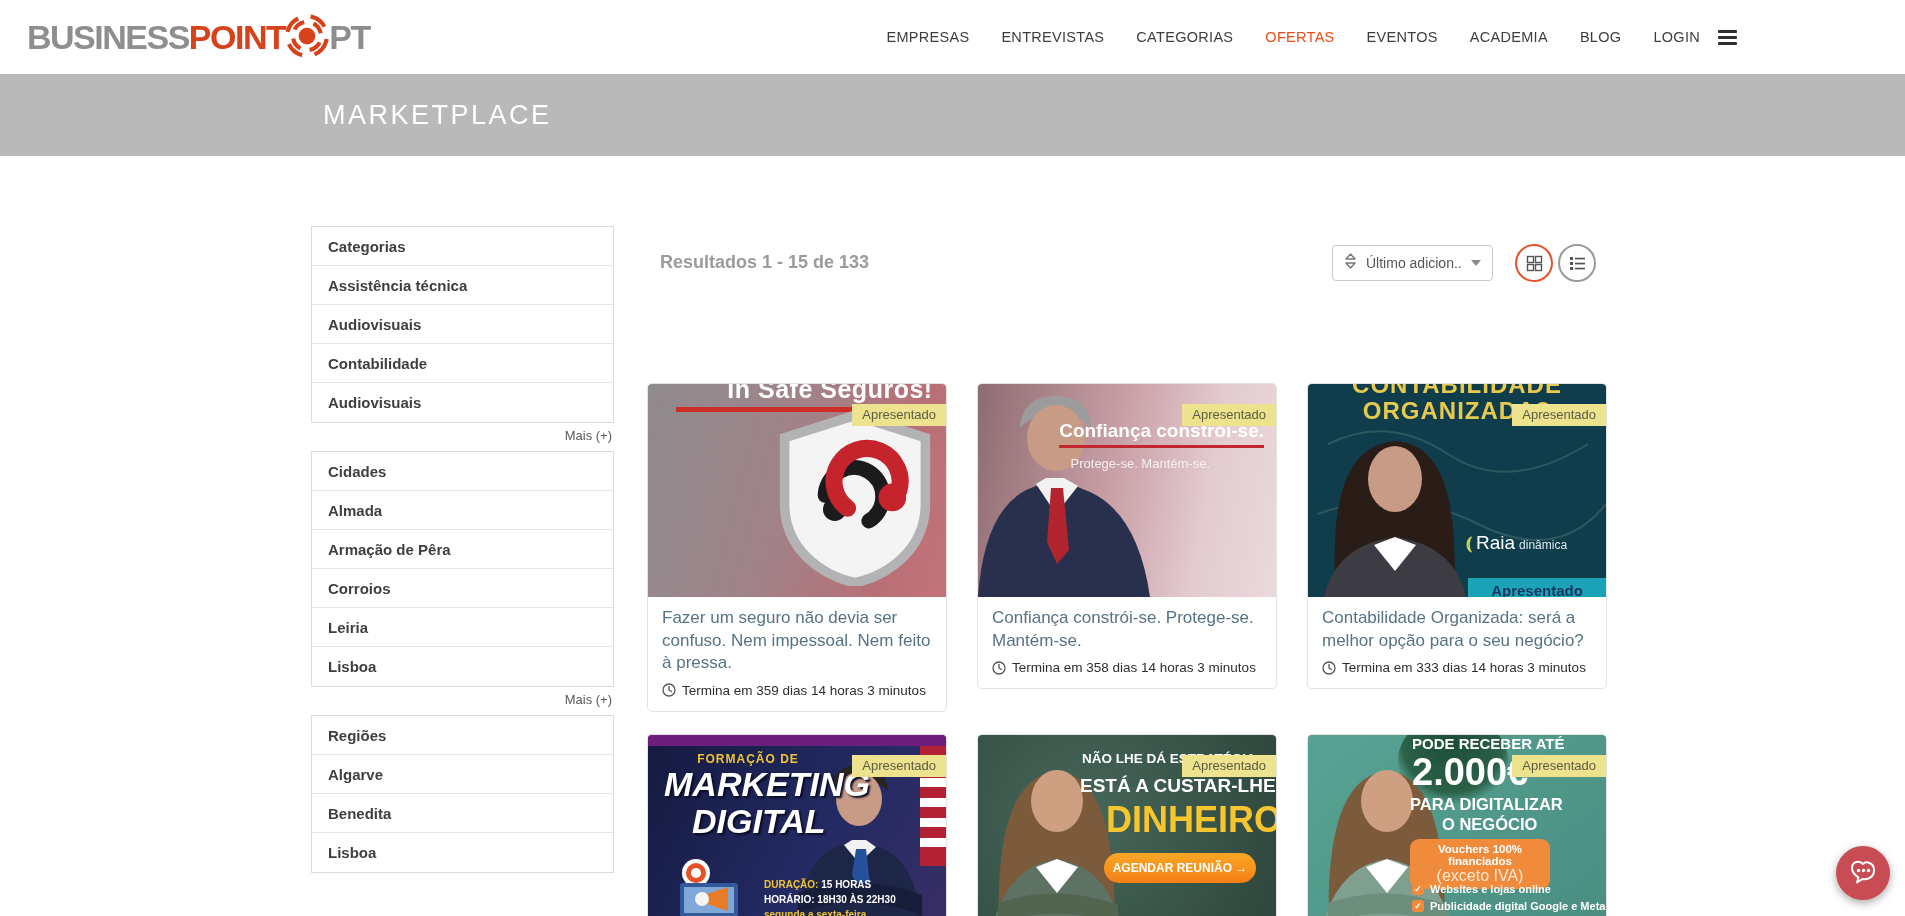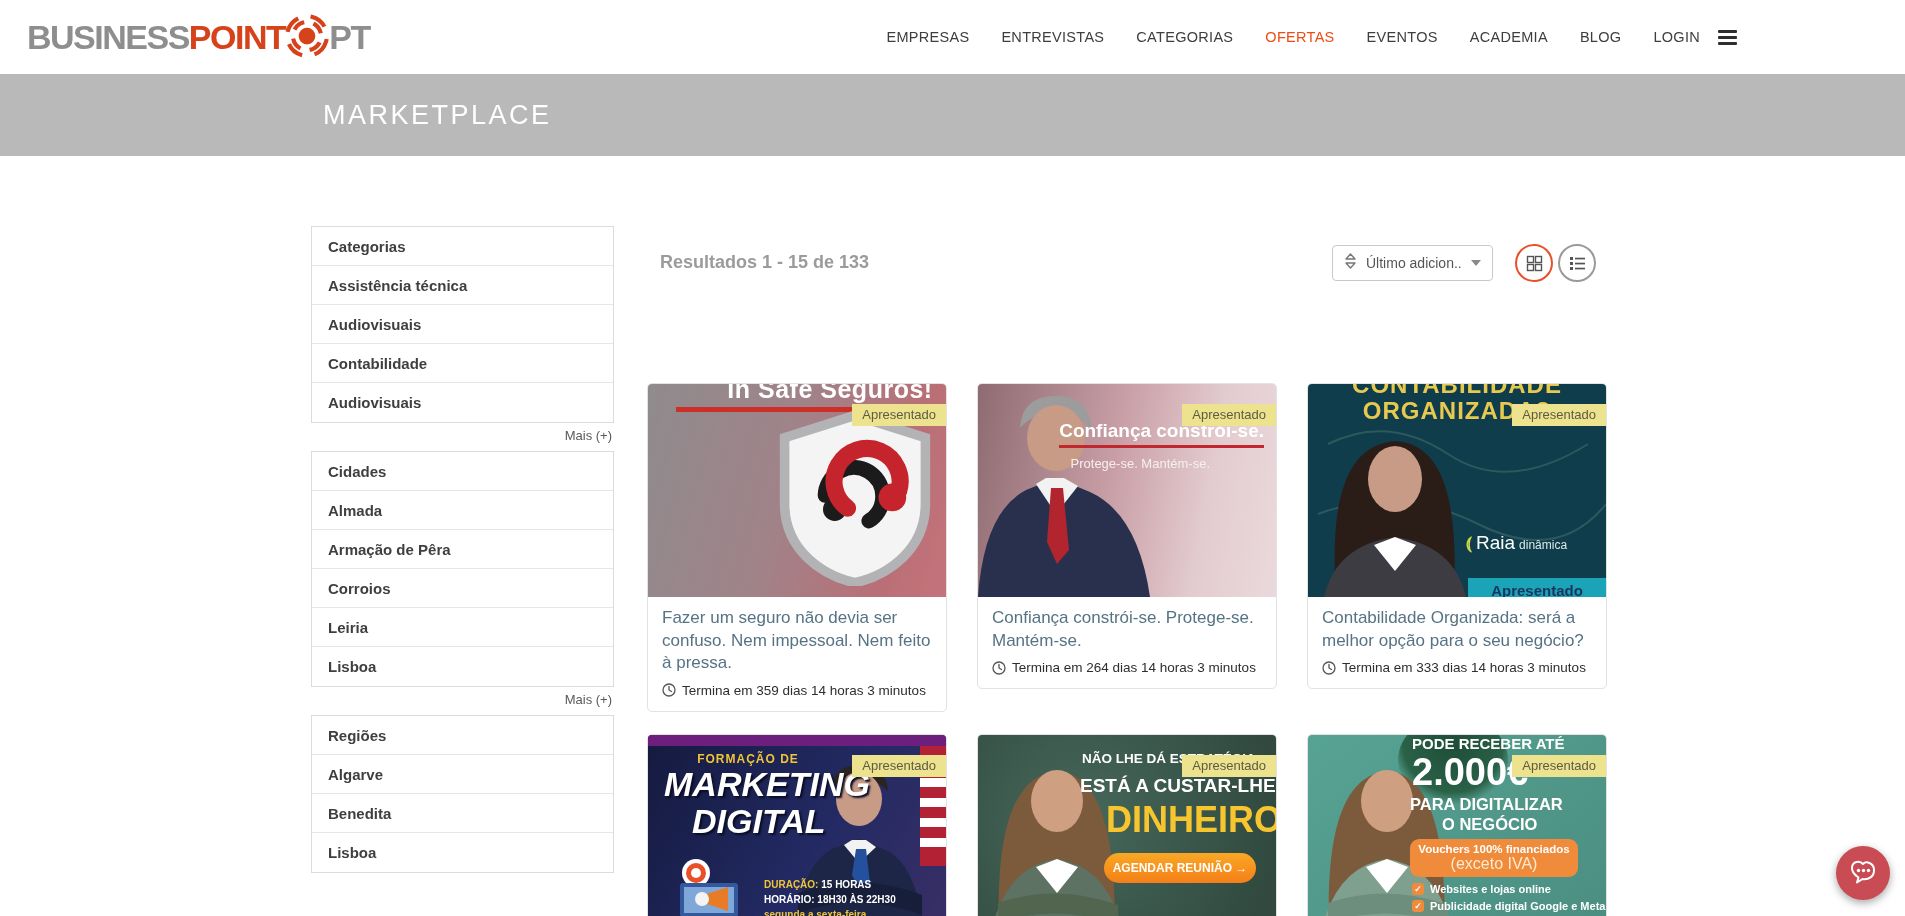--- a/index.html
+++ b/index.html
@@ -108,21 +108,21 @@
               display:flex; align-items:center; justify-content:center; }
 
   .img6 { background:linear-gradient(140deg,#57a393 0%,#4a8d80 100%); }
   .img6-plant { position:absolute; left:90px; top:-20px; width:110px; height:90px;
                 background:radial-gradient(circle at 50% 30%,#1e4d38 0%,#2a6147 60%, transparent 75%);
                 border-radius:50%; }
   .img6-l1 { position:absolute; top:0px; left:104px; color:#fff; font-size:15px; font-weight:800; }
   .img6-amt { position:absolute; top:16px; left:104px; color:#fff; font-size:38px; font-weight:800; }
   .img6-l2 { position:absolute; top:60px; left:102px; color:#fff; font-size:16.5px; font-weight:800; }
   .img6-l3 { position:absolute; top:80px; left:134px; color:#fff; font-size:16.5px; font-weight:800; }
-  .img6-voucher { position:absolute; top:104px; left:102px; width:168px; background:#ef8b3a;
+  .img6-voucher { position:absolute; top:104px; left:102px; width:140px; background:#ef8b3a;
                   border-radius:9px; padding:4px 6px; text-align:center; }
   .img6-voucher .v1 { color:#fff; font-size:11.5px; font-weight:800; }
   .img6-voucher .v2 { color:#ffe9d2; font-size:16px; }
   .img6-checks { position:absolute; top:148px; left:104px; display:flex; flex-direction:column; gap:5px; }
   .img6-check { display:flex; align-items:center; gap:6px; color:#fff; font-size:11px; font-weight:bold; }
   .img6-check .box { width:12px; height:12px; background:#ef8b3a; border-radius:3px; color:#fff;
                      font-size:9px; line-height:12px; text-align:center; flex:none; }
 
   .person { position:absolute; left:0; bottom:0; }
 
@@ -264,21 +264,21 @@
       <div class="img2-s">Protege-se. Mantém-se.</div>
       <span class="badge">Apresentado</span>
     </div>
     <div class="card-body">
       <div class="card-title">Confiança constrói-se. Protege-se. Mantém-se.</div>
       <div class="card-meta">
         <svg width="14" height="14" viewBox="0 0 14 14">
           <circle cx="7" cy="7" r="6" fill="none" stroke="#555" stroke-width="1.3"></circle>
           <path d="M7 3.5 V7 L9.5 8.5" fill="none" stroke="#555" stroke-width="1.3" stroke-linecap="round"></path>
         </svg>
-        <span>Termina em 264 dias 14 horas 3 minutos</span>
+        <span>Termina em 358 dias 14 horas 3 minutos</span>
       </div>
     </div>
   </div>
 
   <div class="card">
     <div class="card-img img3">
       <svg style="position:absolute;left:0;top:0;opacity:.16" width="298" height="213">
         <path d="M20,60 Q80,30 140,70 T280,60 M10,130 Q90,100 170,140 T298,120" fill="none" stroke="#cfe3b4" stroke-width="2"></path>
       </svg>
       <div class="img3-headline">

